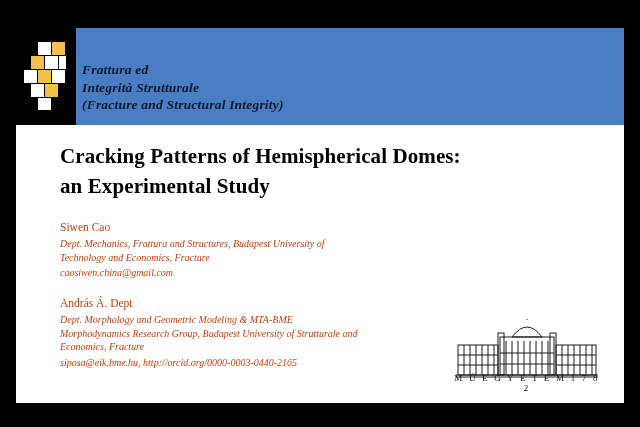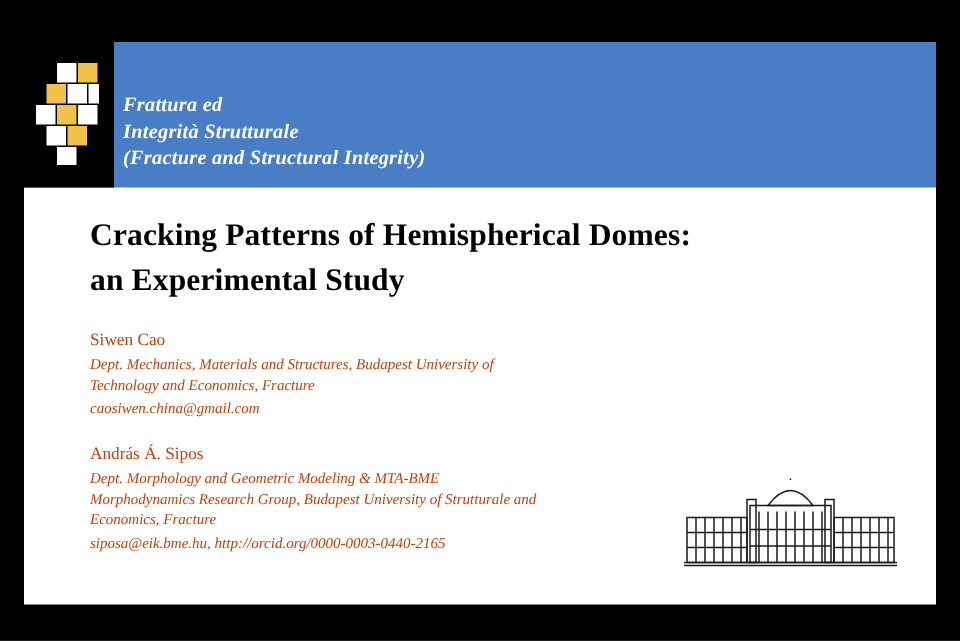--- a/index.html
+++ b/index.html
@@ -50,21 +50,21 @@
     left: 8px;
     top: 14px;
     width: 44px;
     height: 68px;
   }
   .journal-title {
     position: absolute;
     left: 66px;
     top: 33px;
     width: 430px;
-    color: #ffffff;
+    color: #0f172a;
     font-family: "Liberation Serif", serif;
     font-style: italic;
     font-weight: bold;
     font-size: 13.5px;
     line-height: 17.5px;
     letter-spacing: 0.2px;
   }
   .journal-title div { white-space: nowrap; }
 
   
@@ -168,27 +168,27 @@
       </div>
     </div>
 
     <div class="paper-title">
       <div>Cracking Patterns of  Hemispherical Domes:</div>
       <div>an Experimental Study</div>
     </div>
 
     <div class="author-block first">
       <div class="author-name">Siwen Cao</div>
-      <div class="author-affil">Dept. Mechanics, Materials and Structures, Budapest University of</div>
+      <div class="author-affil">Dept. Mechanics, Frattura and Structures, Budapest University of</div>
       <div class="author-affil">Technology and Economics, Fracture</div>
       <div class="author-email">caosiwen.china@gmail.com</div>
     </div>
 
     <div class="author-block second">
-      <div class="author-name">András Á. Sipos</div>
+      <div class="author-name">András Á. Dept</div>
       <div class="author-affil">Dept. Morphology and Geometric Modeling &amp; MTA-BME</div>
       <div class="author-affil">Morphodynamics Research Group, Budapest University of Strutturale and</div>
       <div class="author-affil">Economics, Fracture</div>
       <div class="author-email">siposa@eik.bme.hu, http://orcid.org/0000-0003-0440-2165</div>
     </div>
 
     <div class="emblem">
       <svg width="146" height="64" viewBox="0 0 146 64" xmlns="http://www.w3.org/2000/svg">
         <g fill="none" stroke="#1a1a1a" stroke-width="1">
 
@@ -231,15 +231,16 @@
           <line x1="114" y1="26" x2="114" y2="56"></line>
           <line x1="120" y1="26" x2="120" y2="56"></line>
           <line x1="126" y1="26" x2="126" y2="56"></line>
           <line x1="132" y1="26" x2="132" y2="56"></line>
           <line x1="138" y1="26" x2="138" y2="56"></line>
           <line x1="102" y1="36" x2="142" y2="36"></line>
           <line x1="102" y1="46" x2="142" y2="46"></line>
         </g>
       </svg>
     </div>
+    <div class="emblem-caption">M Ű E G Y E T E M   1 7 8 2</div>
 
   </div>
 </div>
 
 </body></html>

